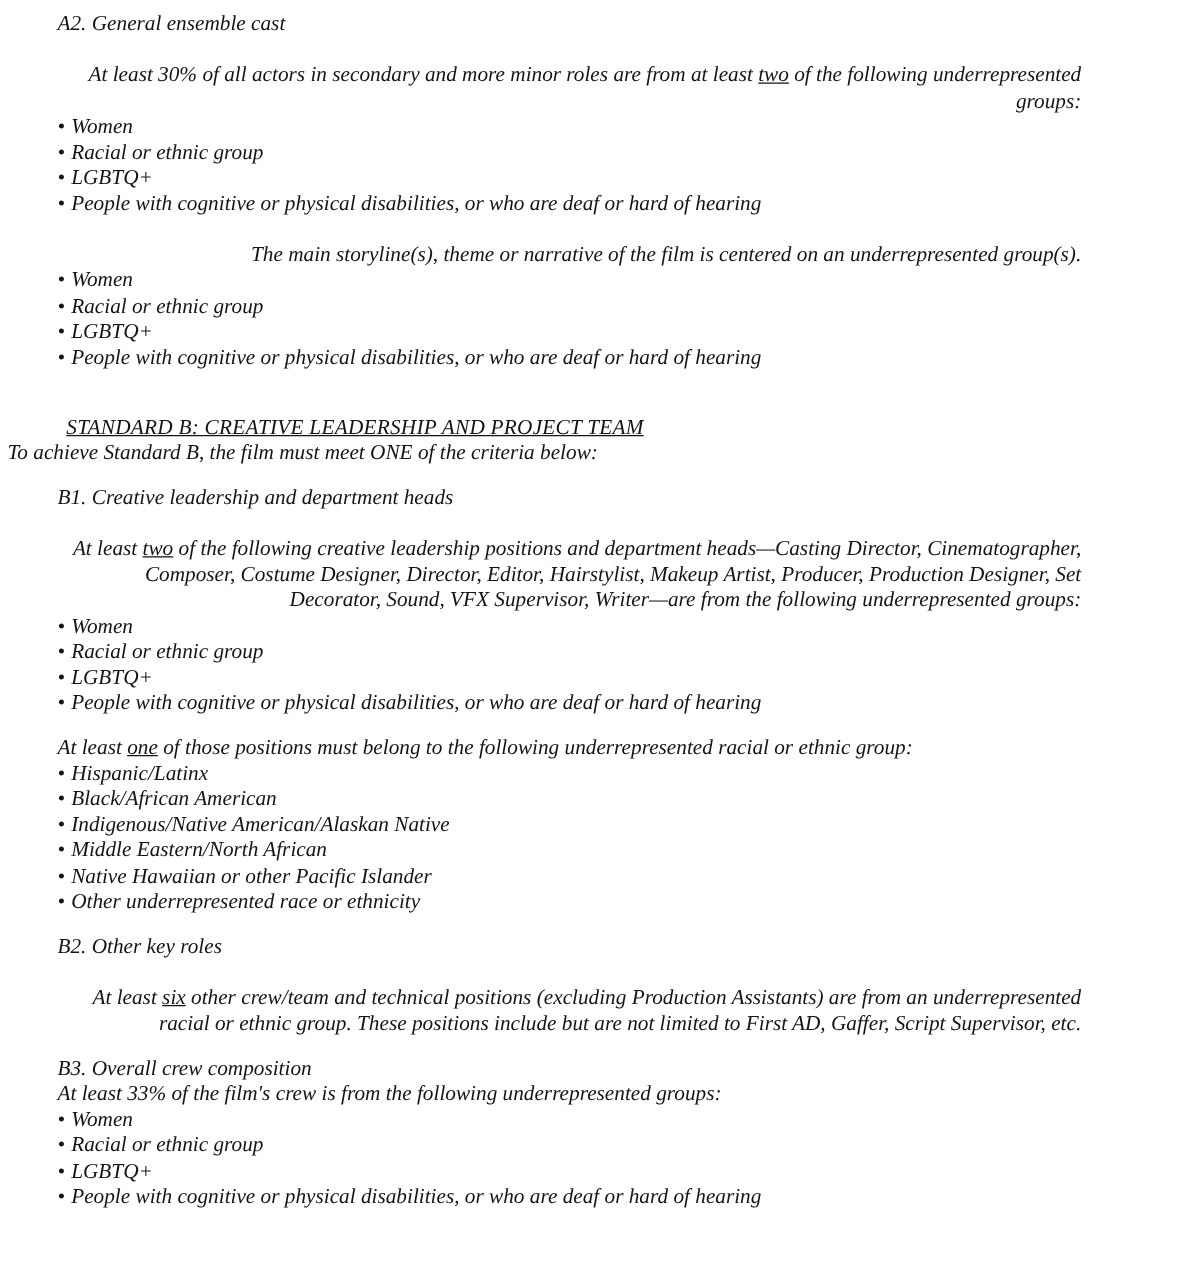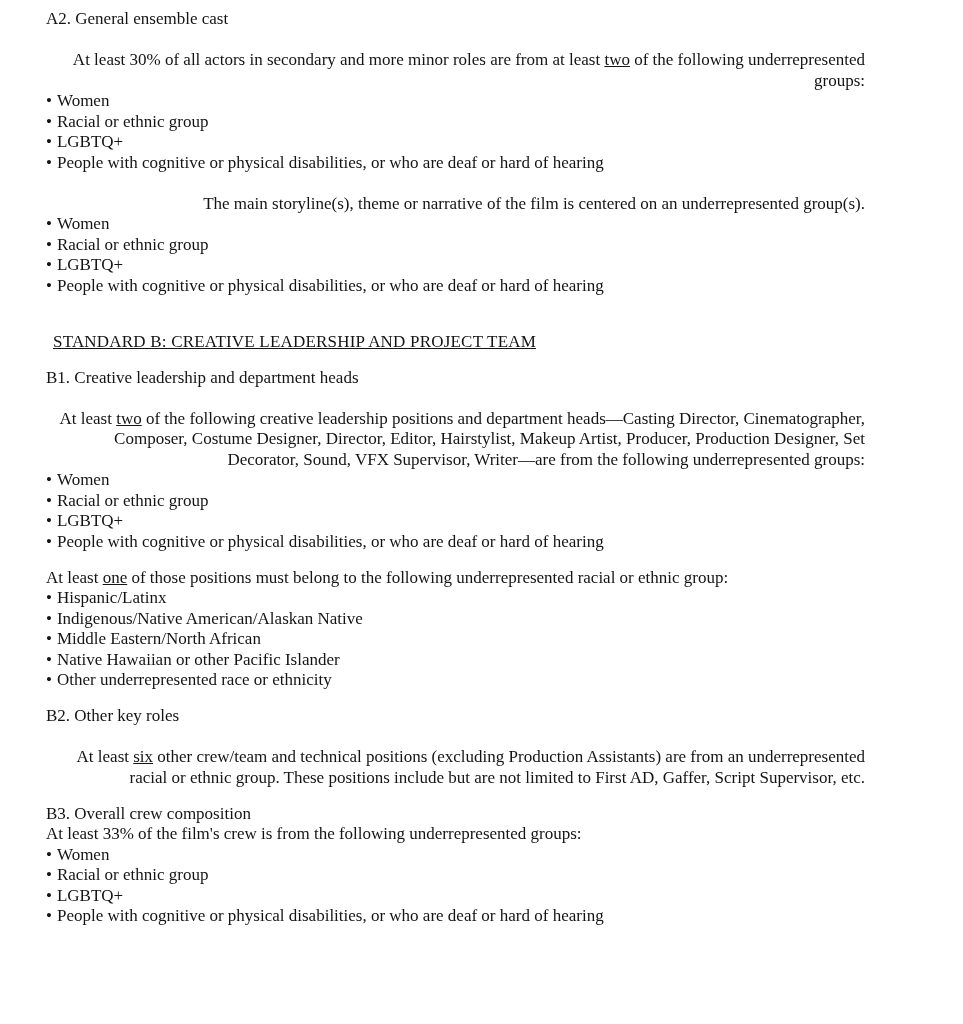--- a/index.html
+++ b/index.html
@@ -13,20 +13,21 @@
     color: #141414;
     font-family: "Liberation Serif", "DejaVu Serif", serif;
     font-size: 17px;
     line-height: 20.5px;
     overflow: hidden;
   }
   .page {
     box-sizing: border-box;
     width: 867px;
     padding: 9px 2px 0 6px;
+    font-style: italic;
   }
   p, ul, li {
     margin: 0;
     padding: 0;
   }
   ul { list-style: none; }
   .indent { padding-left: 40px; }
   .blank { margin-top: 20.5px; text-align: right; }      
   .sec   { margin-top: 15.5px; }      
   .bigsec{ margin-top: 35.5px; }      
@@ -59,34 +60,36 @@
     <ul>
       <li><span class="bullet">•</span><span>Women</span></li>
       <li><span class="bullet">•</span><span>Racial or ethnic group</span></li>
       <li><span class="bullet">•</span><span>LGBTQ+</span></li>
       <li><span class="bullet">•</span><span>People with cognitive or physical disabilities, or who are deaf or hard of hearing</span></li>
     </ul>
   </div>
 
   <div>
     <p class="bigsec caps-head">STANDARD B: CREATIVE LEADERSHIP AND PROJECT TEAM</p>
+    <p>To achieve Standard B, the film must meet ONE of the criteria below:</p>
   </div>
 
   <div class="indent">
     <p class="sec">B1. Creative leadership and department heads</p>
     <p class="blank"><span>At least </span><span class="u">two</span><span> of the following creative leadership positions and department heads—Casting Director, Cinematographer, Composer, Costume Designer, Director, Editor, Hairstylist, Makeup Artist, Producer, Production Designer, Set Decorator, Sound, VFX Supervisor, Writer—are from the following underrepresented groups:</span></p>
     <ul>
       <li><span class="bullet">•</span><span>Women</span></li>
       <li><span class="bullet">•</span><span>Racial or ethnic group</span></li>
       <li><span class="bullet">•</span><span>LGBTQ+</span></li>
       <li><span class="bullet">•</span><span>People with cognitive or physical disabilities, or who are deaf or hard of hearing</span></li>
     </ul>
     <p class="sec"><span>At least </span><span class="u">one</span><span> of those positions must belong to the following underrepresented racial or ethnic group:</span></p>
     <ul>
       <li><span class="bullet">•</span><span>Hispanic/Latinx</span></li>
+      <li><span class="bullet">•</span><span>Black/African American</span></li>
       <li><span class="bullet">•</span><span>Indigenous/Native American/Alaskan Native</span></li>
       <li><span class="bullet">•</span><span>Middle Eastern/North African</span></li>
       <li><span class="bullet">•</span><span>Native Hawaiian or other Pacific Islander</span></li>
       <li><span class="bullet">•</span><span>Other underrepresented race or ethnicity</span></li>
     </ul>
   </div>
 
   <div class="indent">
     <p class="sec">B2. Other key roles</p>
     <p class="blank"><span>At least </span><span class="u">six</span><span> other crew/team and technical positions (excluding Production Assistants) are from an underrepresented racial or ethnic group. These positions include but are not limited to First AD, Gaffer, Script Supervisor, etc.</span></p>

